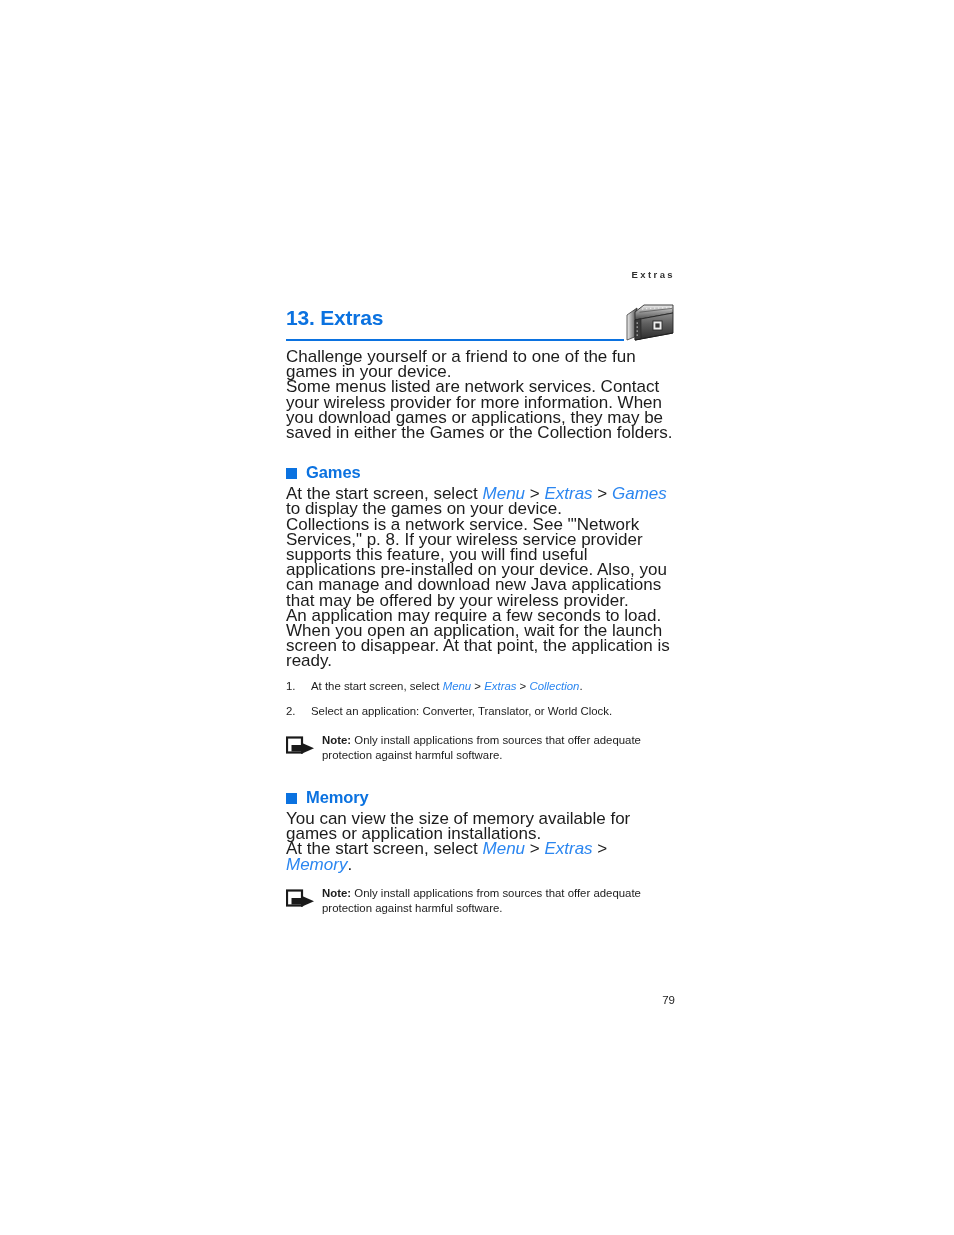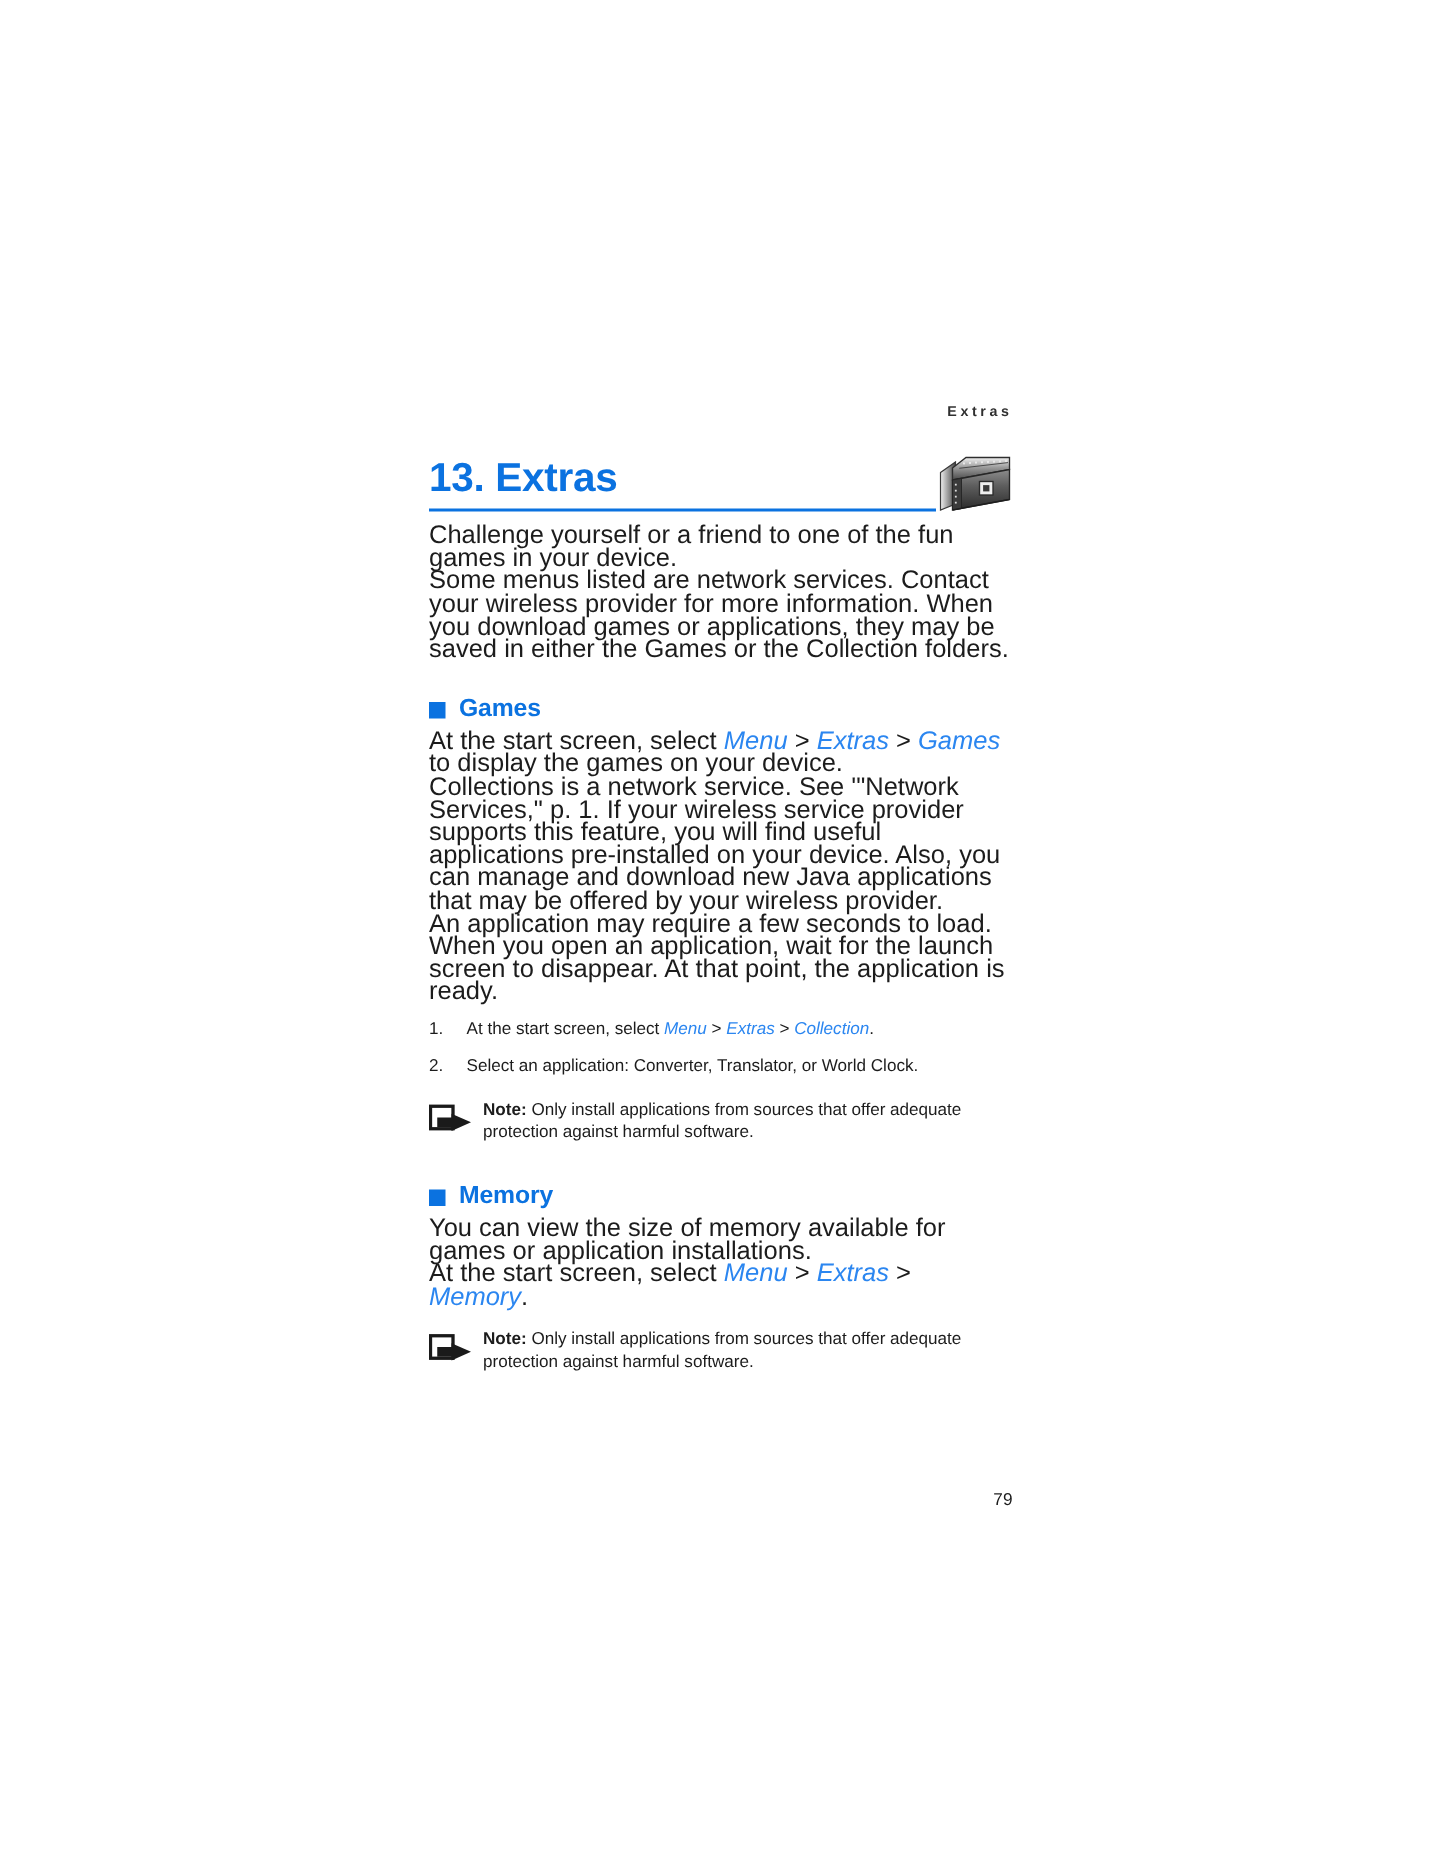--- a/index.html
+++ b/index.html
@@ -40,21 +40,21 @@
     line-height: 14px;
   }
 
   
   .chapter-block {
     position: relative;
     margin-top: 21px;
     height: 46px;
   }
   .chapter-title {
-    font-size: 27px;
+    font-size: 21px;
     font-weight: bold;
     color: #0b72e0;
     line-height: 30px;
     letter-spacing: -0.2px;
     white-space: nowrap;
   }
   .chapter-rule {
     position: absolute;
     left: 0;
     top: 36px;
@@ -240,21 +240,21 @@
 
     <p class="body intro">Challenge yourself or a friend to one of the fun games in your device.</p>
     <p class="body">Some menus listed are network services. Contact your wireless provider for more information. When you download games or applications, they may be saved in either the Games or the Collection folders.</p>
 
     <div class="section-head">
       <span class="section-bullet"></span>
       <span class="section-title">Games</span>
     </div>
     <p class="body"><span>At the start screen, select </span><span class="ref">Menu</span><span> &gt; </span><span class="ref">Extras</span><span> &gt; </span><span class="ref">Games</span><span> to display the games on your device.</span></p>
 
-    <p class="body">Collections is a network service. See '"Network Services," p. 1. If your wireless service provider supports this feature, you will find useful applications pre-installed on your device. Also, you can manage and download new Java applications that may be offered by your wireless provider.</p>
+    <p class="body">Collections is a network service. See '"Network Services," p. 8. If your wireless service provider supports this feature, you will find useful applications pre-installed on your device. Also, you can manage and download new Java applications that may be offered by your wireless provider.</p>
     <p class="body gap-sm">An application may require a few seconds to load. When you open an application, wait for the launch screen to disappear. At that point, the application is ready.</p>
 
     <ol class="steps">
       <li>
         <span class="num">1.</span><span>At the start screen, select </span><span class="ref">Menu</span><span> &gt; </span><span class="ref">Extras</span><span> &gt; </span><span class="ref">Collection</span><span>.</span>
       </li>
       <li>
         <span class="num">2.</span><span>Select an application: Converter, Translator, or World Clock.</span>
       </li>
     </ol>

